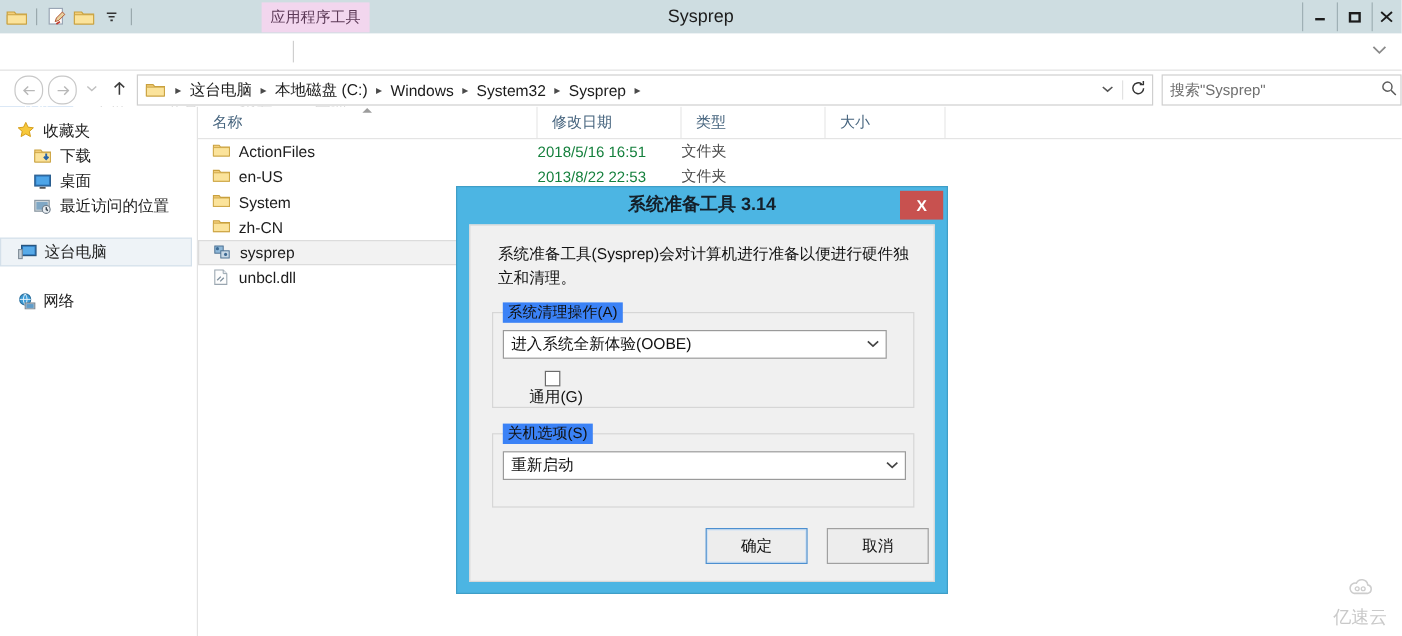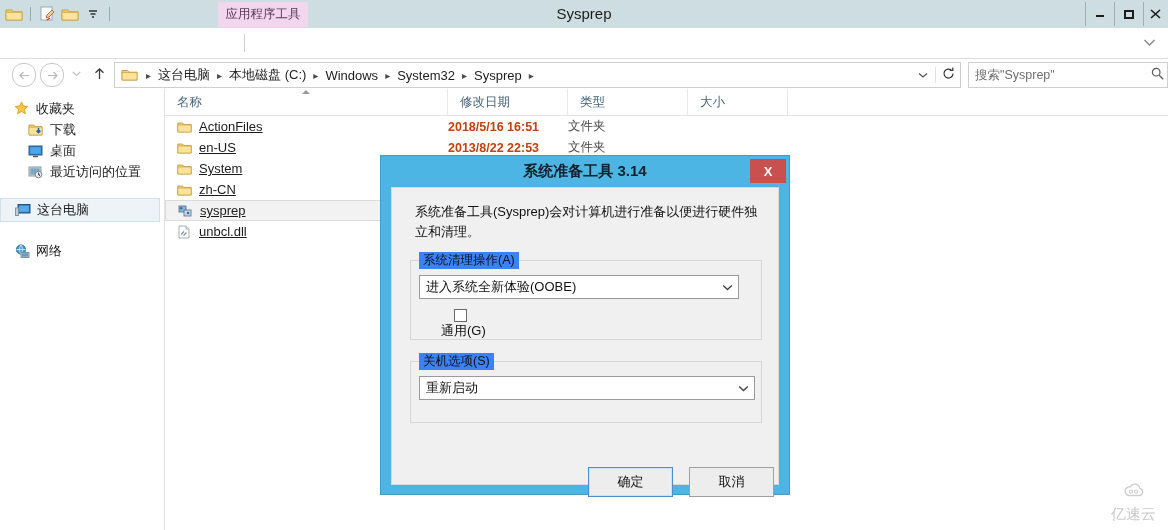--- a/index.html
+++ b/index.html
@@ -74,23 +74,23 @@
     border-bottom:1px solid #e4e4e4;display:flex;}
   .col{height:26px;line-height:26px;font-size:12.5px;color:#46647e;
     border-right:1px solid #e8e8e8;padding-left:12px;box-sizing:border-box;position:relative;}
   .col .sortarrow{position:absolute;left:50%;top:1px;margin-left:-4px;
     width:0;height:0;border-left:4px solid transparent;border-right:4px solid transparent;
     border-bottom:4px solid #9c9c9c;}
   .rows{position:absolute;left:0;top:27px;width:1003px;}
   .row{display:flex;align-items:center;height:21px;font-size:13px;color:#1c1c1c;
     box-sizing:border-box;}
   .row.sel{background:#f2f2f2;border:1px solid #dcdcdc;width:520px;}
-  .cell-name{width:283px;display:flex;align-items:flex-end;padding-left:12px;box-sizing:border-box;text-decoration:underline;}
+  .cell-name{width:283px;display:flex;align-items:flex-start;padding-left:12px;box-sizing:border-box;}
   .cell-name .fi{width:22px;display:flex;align-items:center;}
-  .cell-date{width:120px;color:#c2410c;font-size:12.5px;font-weight:bold;}
+  .cell-date{width:120px;color:#15803d;font-size:12.5px;}
   .cell-type{width:120px;color:#4a4a4a;font-size:12.5px;}
   .cell-size{width:100px;color:#4a4a4a;font-size:12.5px;}
 
   
   .dlg{position:absolute;left:380px;top:155px;width:410px;height:340px;
     background:#4cb5e3;border:1px solid #3f9ec7;box-sizing:border-box;}
   .dlg-title{position:absolute;left:0;top:0;width:408px;height:30px;
     line-height:30px;text-align:center;font-size:15px;color:#14202a;font-weight:bold;}
   .dlg-close{position:absolute;right:3px;top:3px;width:36px;height:24px;background:#c8514f;
     color:#fff;font-size:13px;font-weight:bold;display:flex;align-items:center;justify-content:center;}
@@ -103,21 +103,21 @@
     font-size:12.5px;color:#111;}
   .combo{position:absolute;border:1px solid #9a9a9a;background:#fff;box-sizing:border-box;
     display:flex;align-items:center;}
   .combo .val{flex:1;padding-left:6px;font-size:13px;color:#111;}
   .combo .cv{width:22px;text-align:center;font-size:11px;color:#444;}
   .cbrow{position:absolute;display:flex;align-items:center;font-size:13px;color:#111;}
   .cbox{width:13px;height:13px;border:1px solid #6b6b6b;background:#fff;
     margin-right:6px;box-sizing:border-box;}
   .btn{position:absolute;height:30px;background:#ededed;border:1px solid #a0a0a0;
     box-sizing:border-box;font-size:13px;color:#111;
-    display:flex;align-items:center;justify-content:center;margin-top:27px;}
+    display:flex;align-items:center;justify-content:center;}
   .btn.focus{border:1px solid #4c8fd0;box-shadow:inset 0 0 0 1px #cfe2f5;}
 
   
   .wm{position:absolute;right:12px;bottom:6px;display:flex;align-items:center;gap:4px;
     color:#c9c9c9;font-size:15px;flex-direction:column;}
 </style>
 </head>
 <body>
 
 <div id="app">

